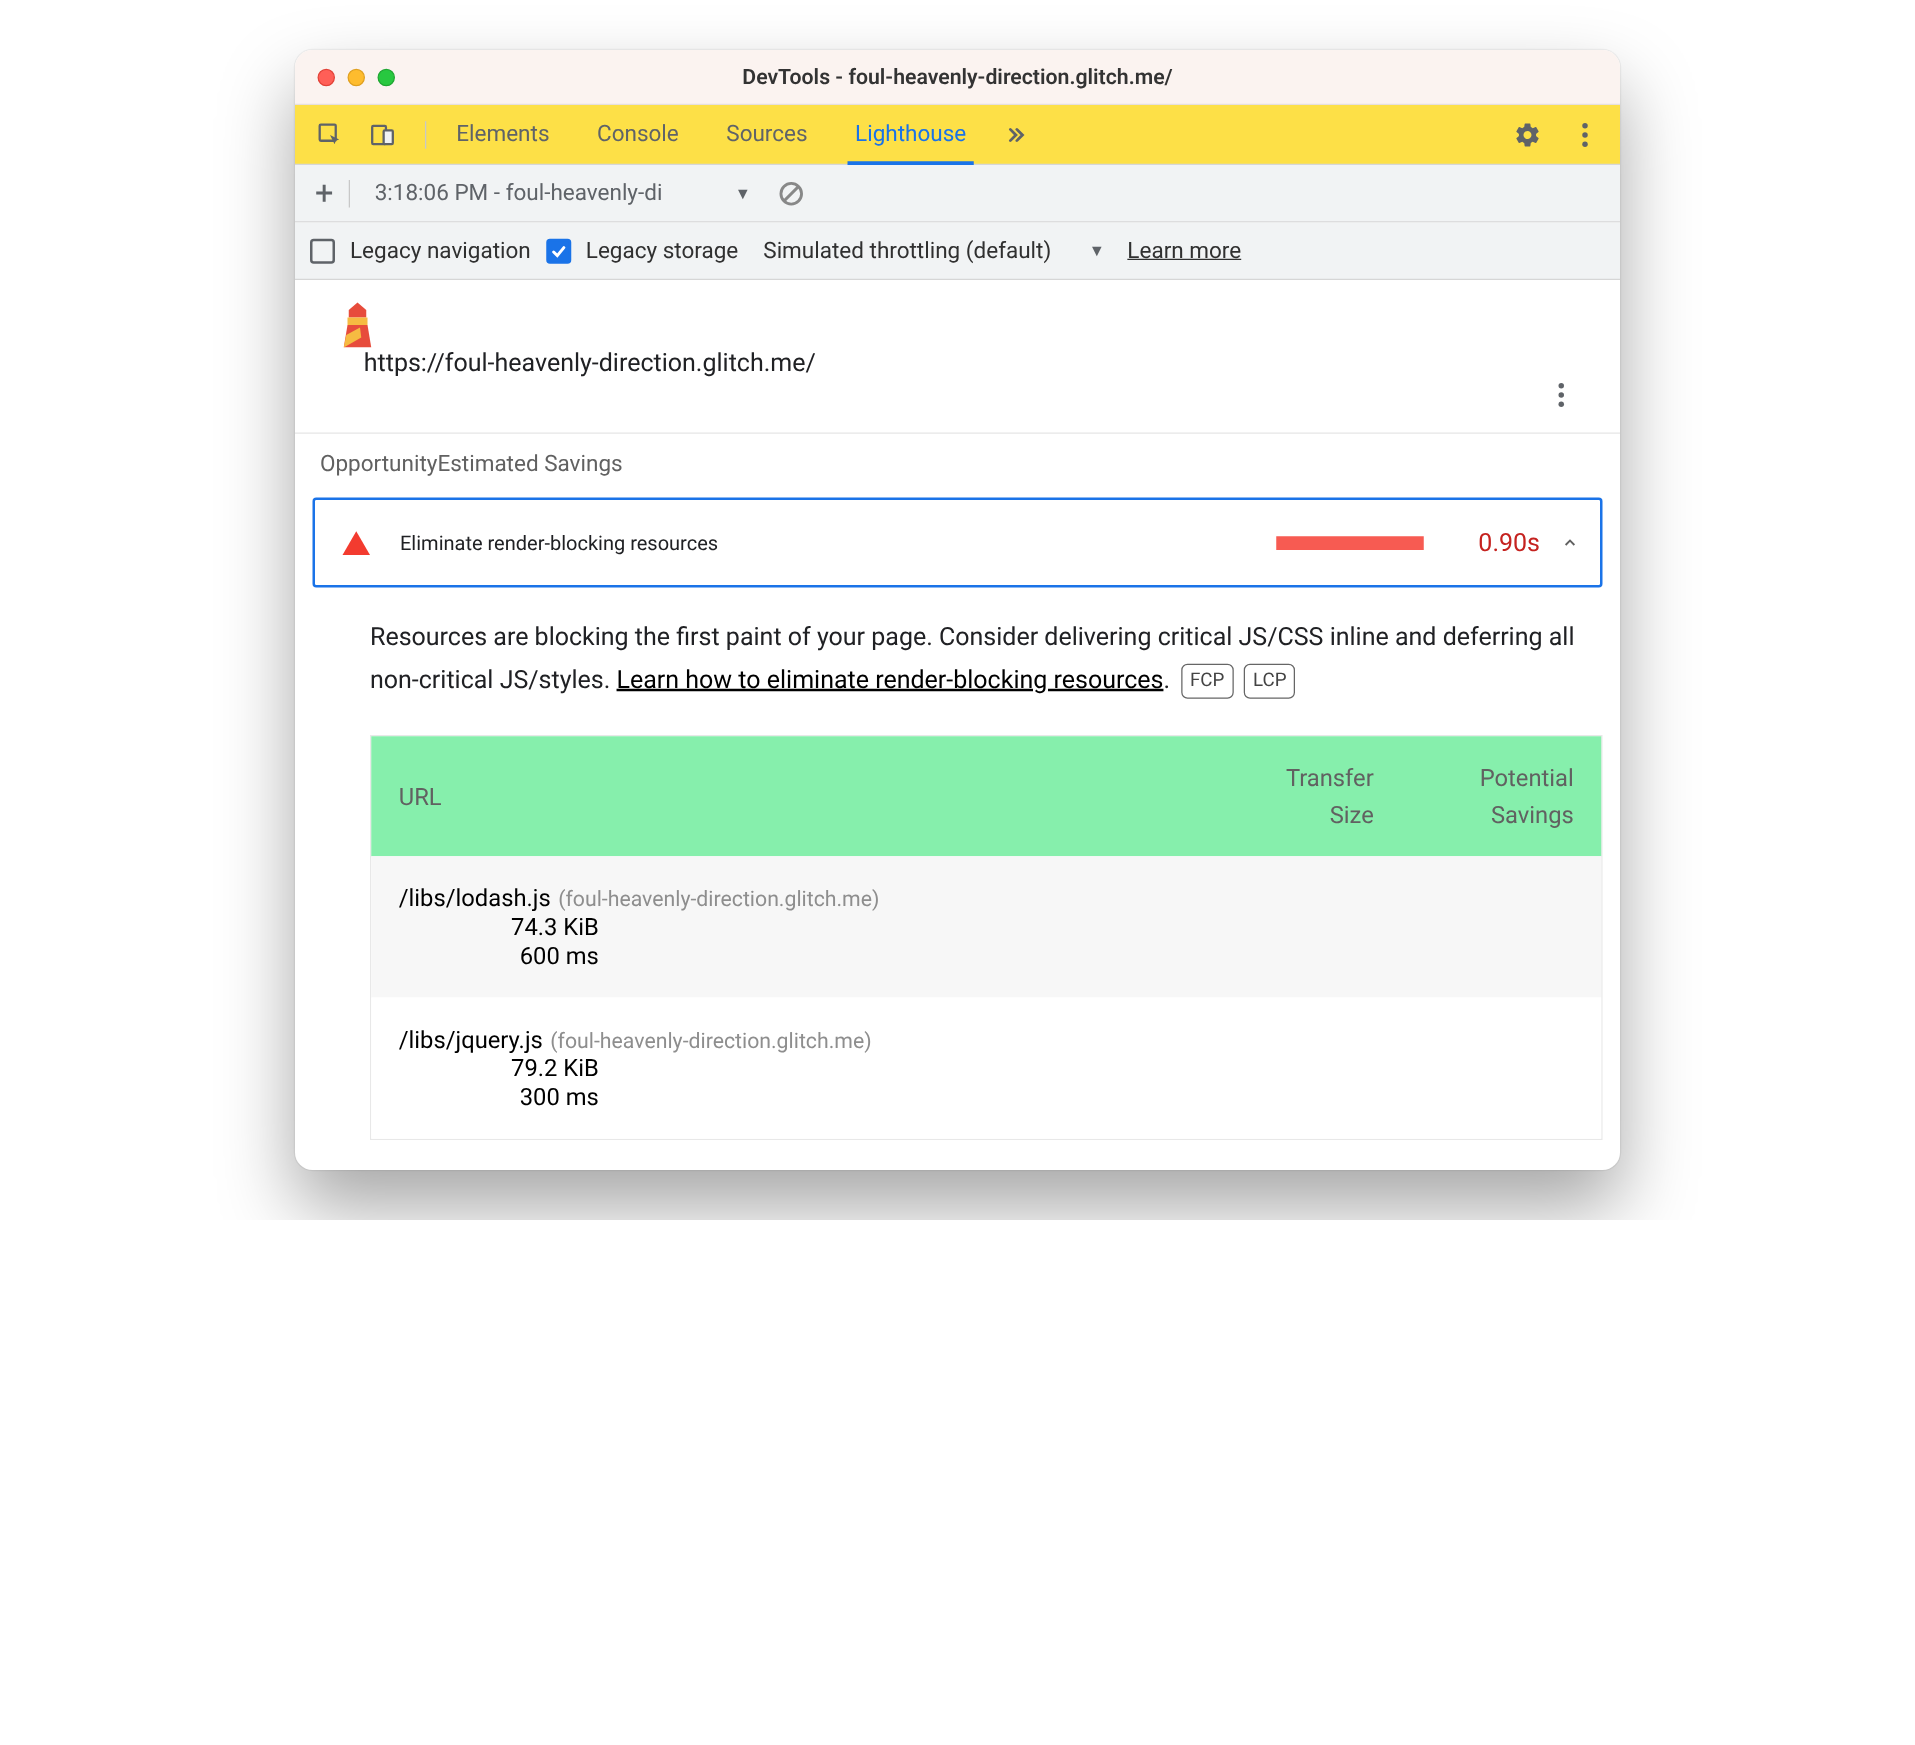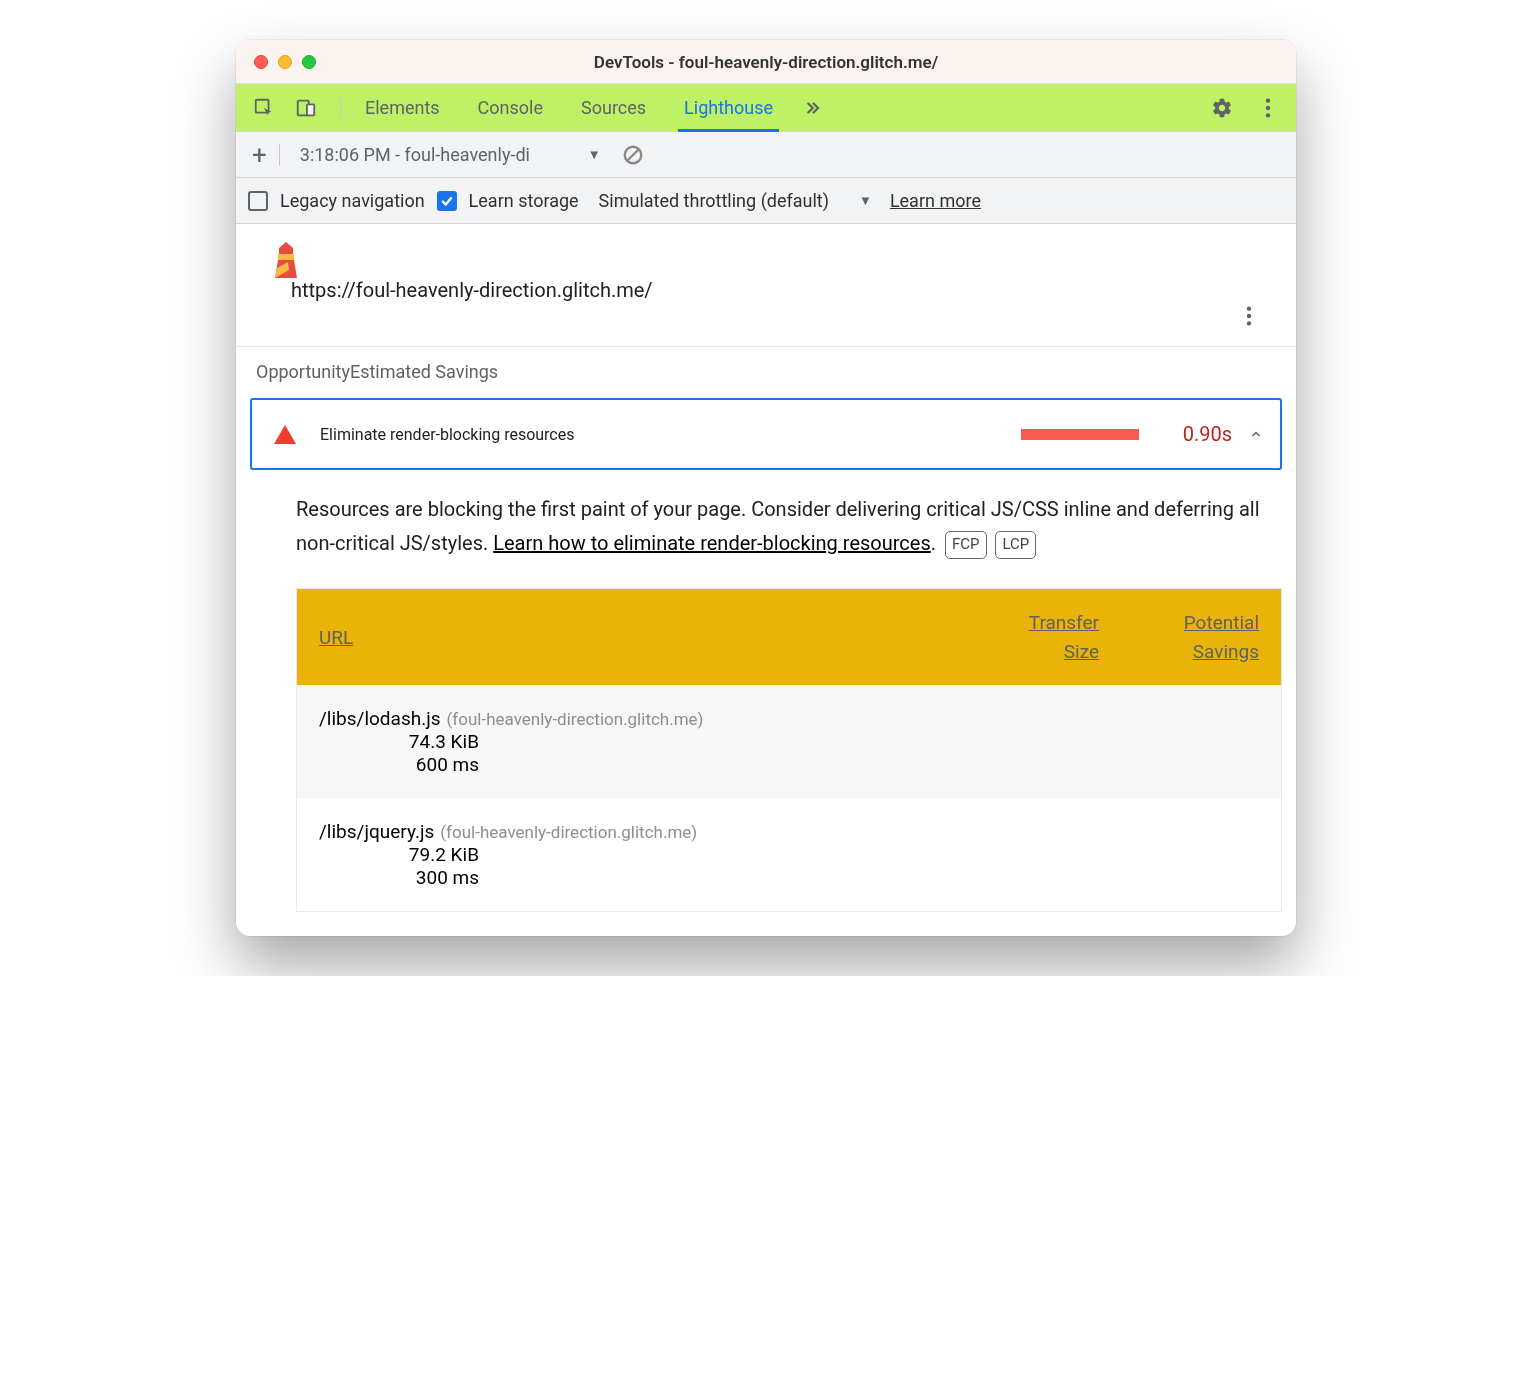--- a/index.html
+++ b/index.html
@@ -37,21 +37,21 @@
   .dot-yellow { background: #febc2e; border: 0.5px solid #e0a020; }
   .dot-green { background: #28c840; border: 0.5px solid #1fa732; }
   .title-text {
     flex: 1;
     text-align: center;
     font-size: 17px;
     font-weight: 600;
     color: #333;
   }
   .tabs-bar {
-    background: #bef264;
+    background: #fde047;
     border-bottom: 1px solid #d6d6d6;
     display: flex;
     align-items: center;
     height: 48px;
     padding: 0 8px;
   }
   .tabs-left {
     display: flex;
     align-items: center;
     gap: 14px;
@@ -251,21 +251,21 @@
   }
   .tbl {
     margin: 28px 14px 24px 60px;
     border: 1px solid #e8e8e8;
     font-size: 19px;
   }
   .tbl-row {
     display: flex;
     padding: 22px 22px;
   }
-  .tbl-row.header { background: #eab308; color: #616161; text-decoration: underline;}
+  .tbl-row.header { background: #86efac; color: #616161;}
   .tbl-row.odd { background: #f7f7f7; flex-direction: column; }
   .tbl-row.even { background: #fff; flex-direction: column; }
   .c-url { flex: 1; }
   .c-size { width: 160px; text-align: right; }
   .c-save { width: 160px; text-align: right; }
   .host { color: #8e8e8e; font-size: 17px; margin-left: 6px;}
   .multiline-right { display:flex; flex-direction:column; align-items:flex-end; gap:6px;}
 </style>
 </head>
 <body>
@@ -339,21 +339,21 @@
   </div>
 
   <div class="config-bar">
     <span class="checkbox"></span>
     <span>Legacy navigation</span>
     <span class="checkbox checked">
       <svg width="14" height="14" viewBox="0 0 24 24" fill="none" stroke="#fff" stroke-width="4" stroke-linecap="round">
           <path d="M5 13 L10 18 L19 7"></path>
         </svg>
     </span>
-    <span>Learn storage</span>
+    <span>Legacy storage</span>
     <span style="margin-left:8px">Simulated throttling (default)</span>
     <span class="dropdown-caret" style="margin-left:18px">▼</span>
     <a class="learn-more">Learn more</a>
   </div>
 
   <div class="url-row">
     <span class="lighthouse-logo">
       <svg viewBox="0 0 34 38">
         <polygon points="10,8 17,2 24,8 24,14 10,14" fill="#e74c3c"></polygon>
         <rect x="9" y="14" width="16" height="6" fill="#f6bb42"></rect>

